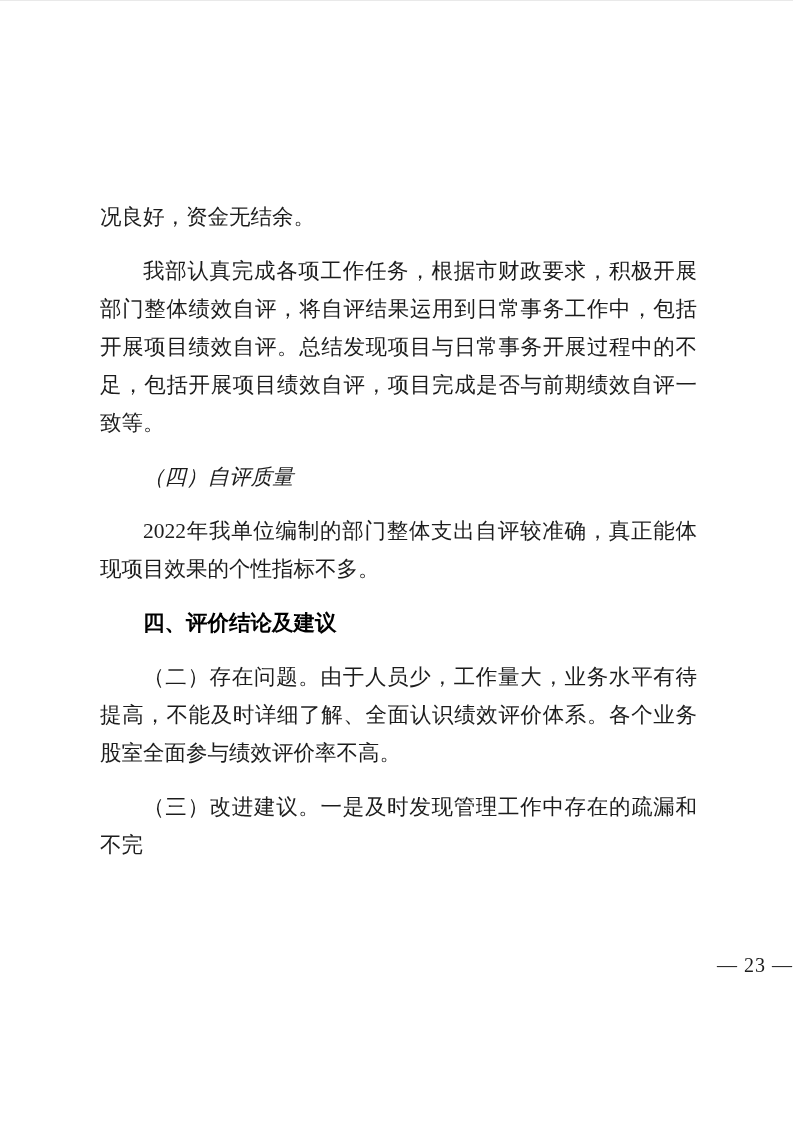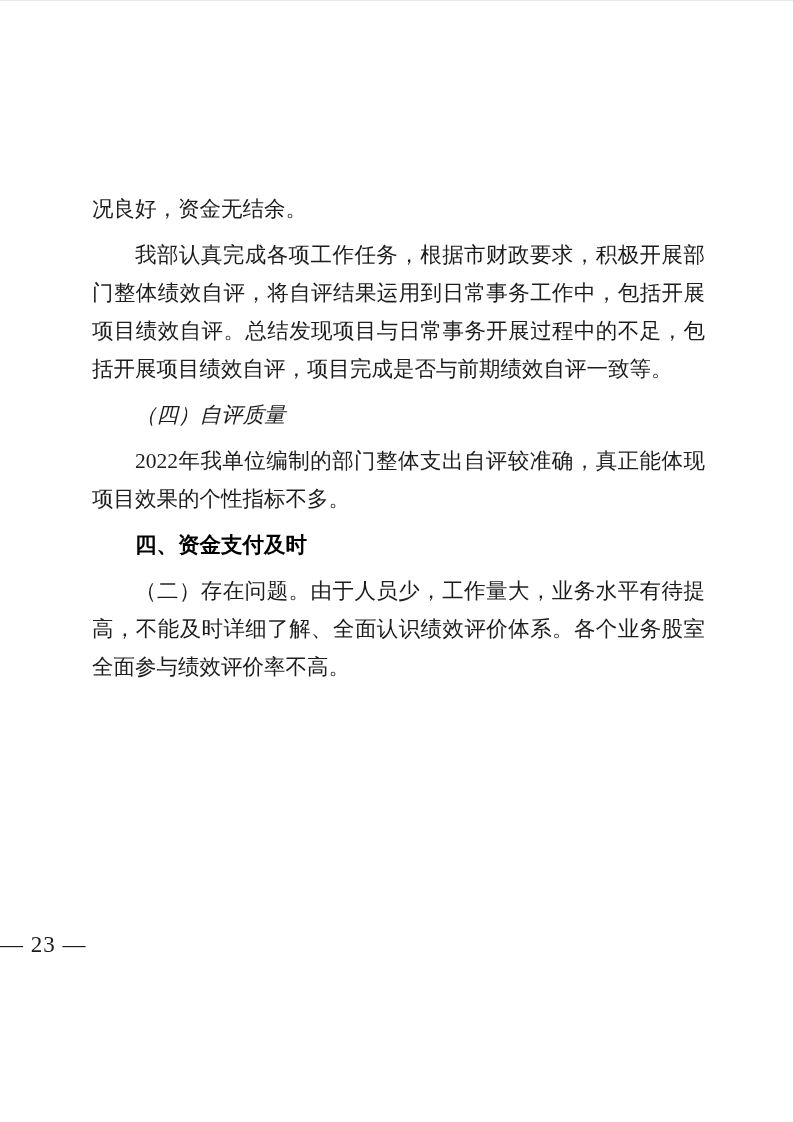--- a/index.html
+++ b/index.html
@@ -27,21 +27,21 @@
     top: 182px;
     width: 629px;
     color: #1c1c1c;
     font-size: 21.5px;
     line-height: 38px;
     text-align: justify;
     text-justify: inter-ideograph;
     word-break: break-all;
   }
   .content p {
-    margin: 8px;
+    margin: 16px;
     padding: 0;
   }
   p.body, p.heading-kai, p.heading-hei {
     text-indent: 2em;
   }
   p.body-continuation {
     text-indent: 0;
   }
   p.heading-kai {
     
@@ -51,41 +51,42 @@
     
     font-family: "Liberation Sans", "DejaVu Sans", sans-serif;
     font-weight: bold;
     font-style: normal;
     color: #000000;
   }
   .footer {
     position: absolute;
     left: 0;
     right: 0;
-    top: 926px;
+    top: 946px;
     height: 38px;
     line-height: 38px;
-    text-align: left;
-    font-size: 23px;
+    text-align: right;
+    font-size: 20px;
     color: #1c1c1c;
     letter-spacing: 1px;
   }
 </style>
 </head>
 <body>
 
 <div class="page">
   <div class="top-edge"></div>
 
   <div class="content">
 
   <p class="body-continuation">况良好，资金无结余。</p>
       <p class="body">我部认真完成各项工作任务，根据市财政要求，积极开展部门整体绩效自评，将自评结果运用到日常事务工作中，包括开展项目绩效自评。总结发现项目与日常事务开展过程中的不足，包括开展项目绩效自评，项目完成是否与前期绩效自评一致等。</p>
       <p class="heading-kai">（四）自评质量</p>
       <p class="body">2022年我单位编制的部门整体支出自评较准确，真正能体现项目效果的个性指标不多。</p>
-      <p class="heading-hei">四、资金支付及时</p>
+      <p class="heading-hei">四、评价结论及建议</p>
       <p class="body">（二）存在问题。由于人员少，工作量大，业务水平有待提高，不能及时详细了解、全面认识绩效评价体系。各个业务股室全面参与绩效评价率不高。</p>
+      <p class="body">（三）改进建议。一是及时发现管理工作中存在的疏漏和不完</p>
     </div>
 
   <div class="footer">
     <span>— 23 —</span>
   </div>
 </div>
 
 </body></html>

